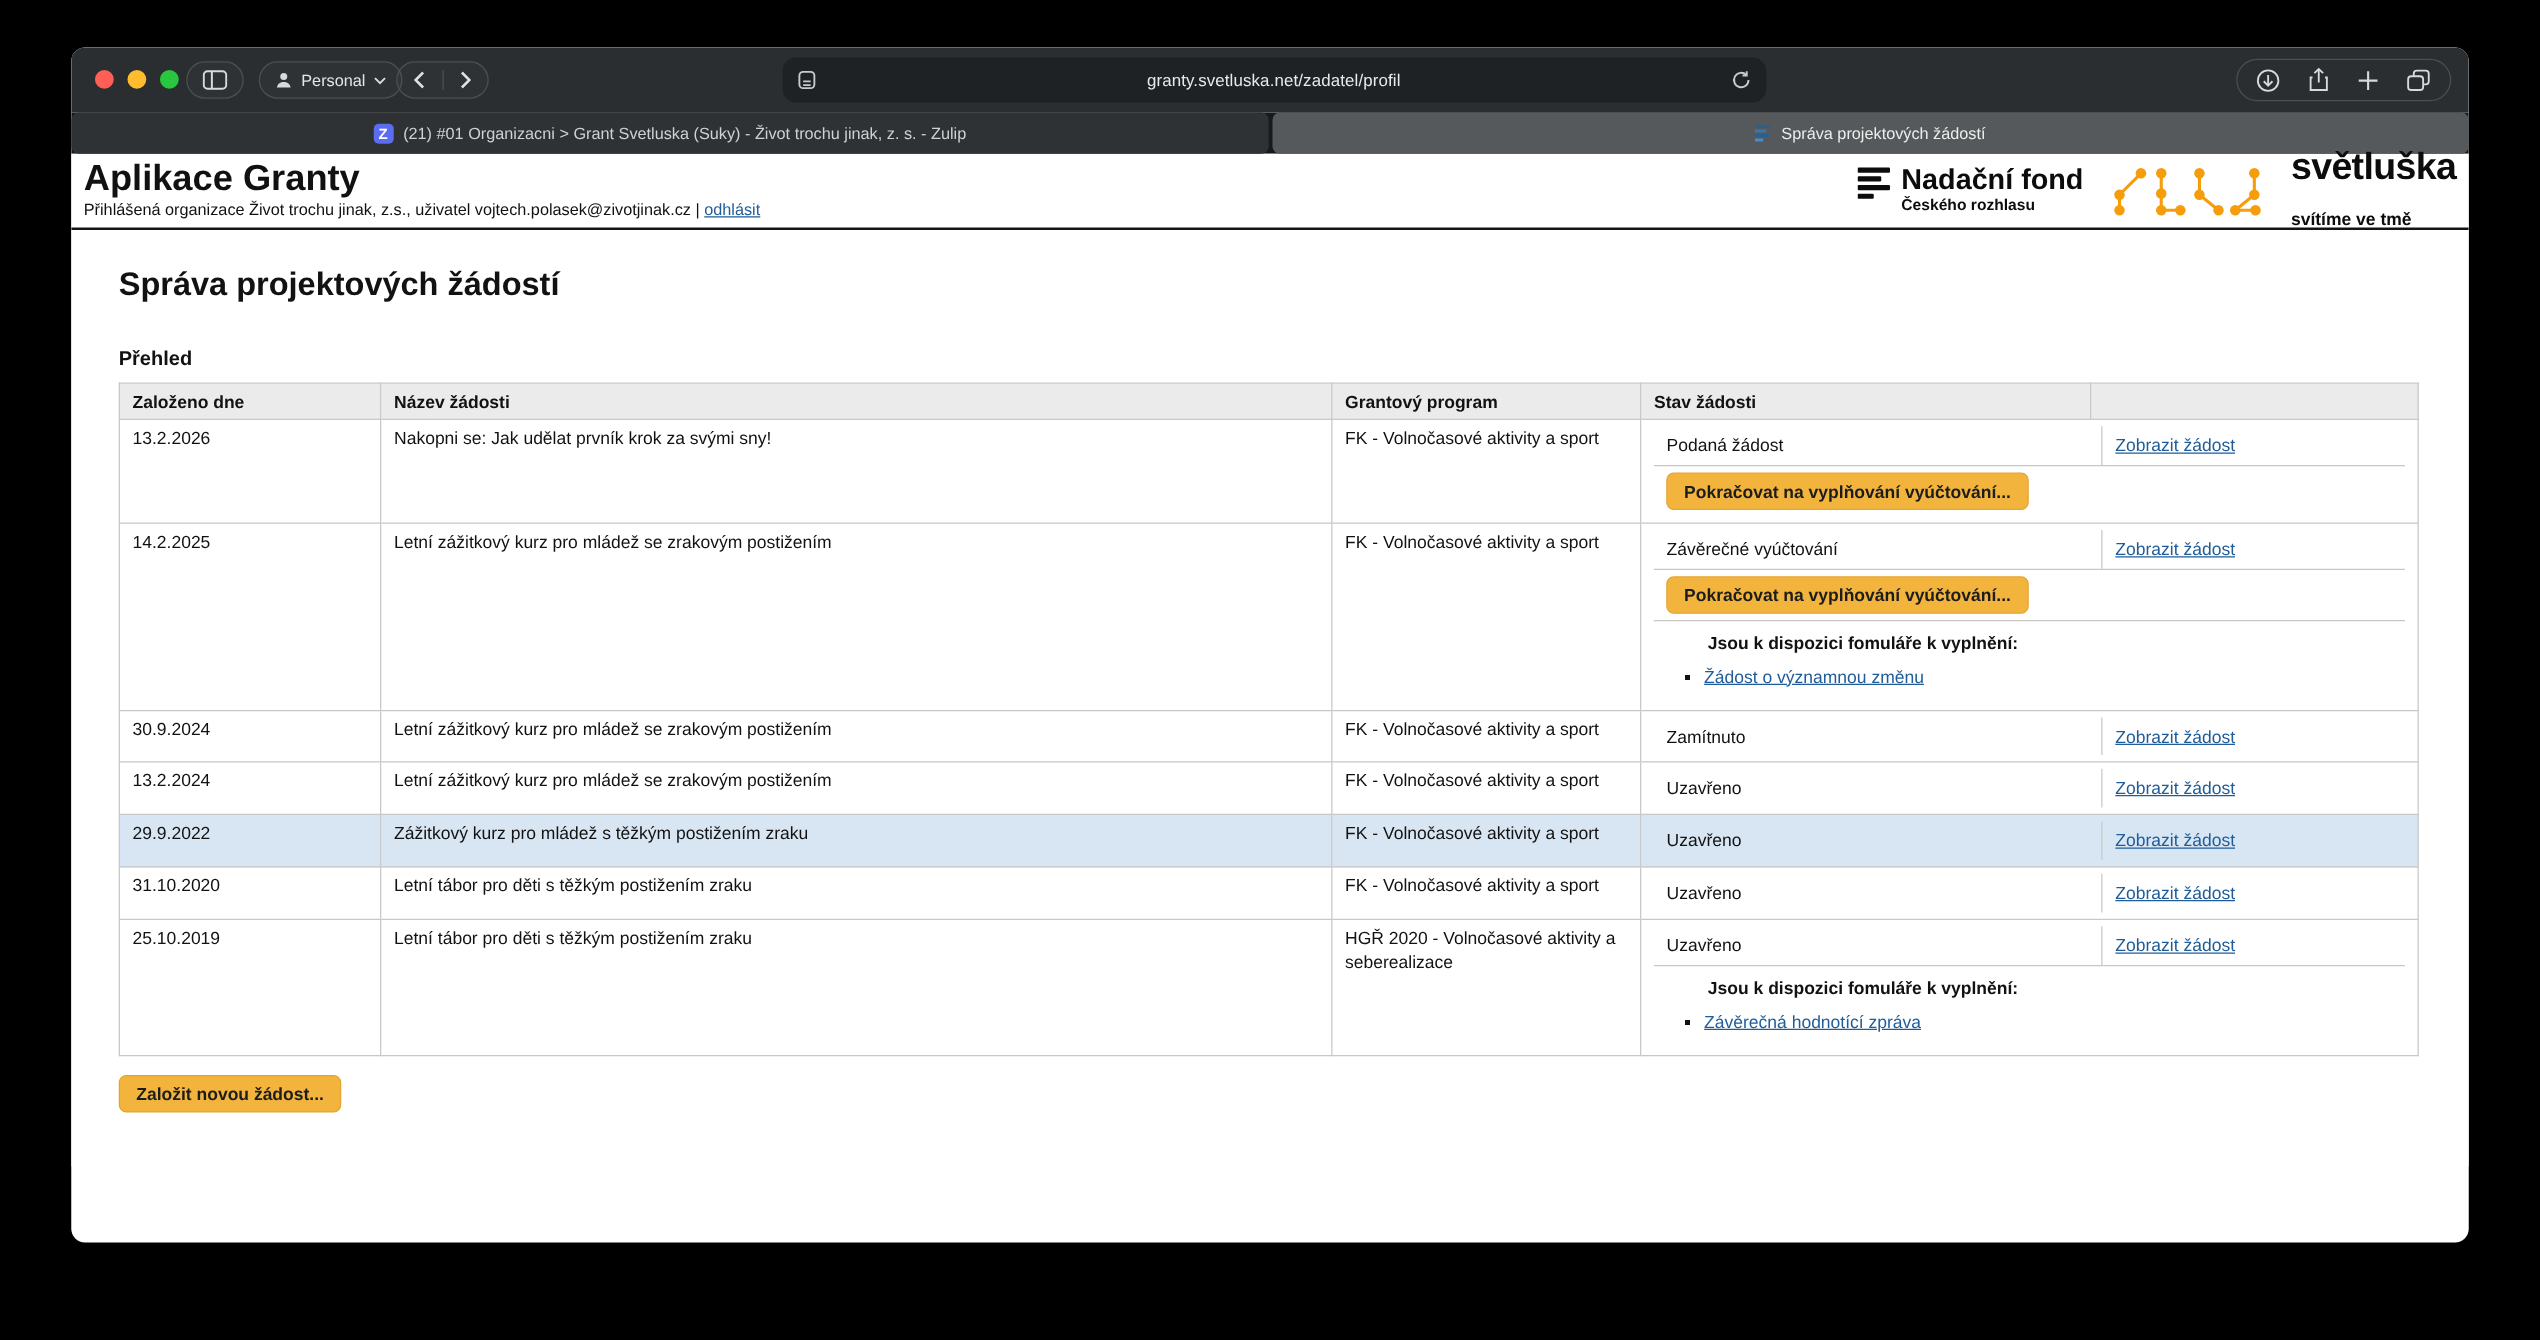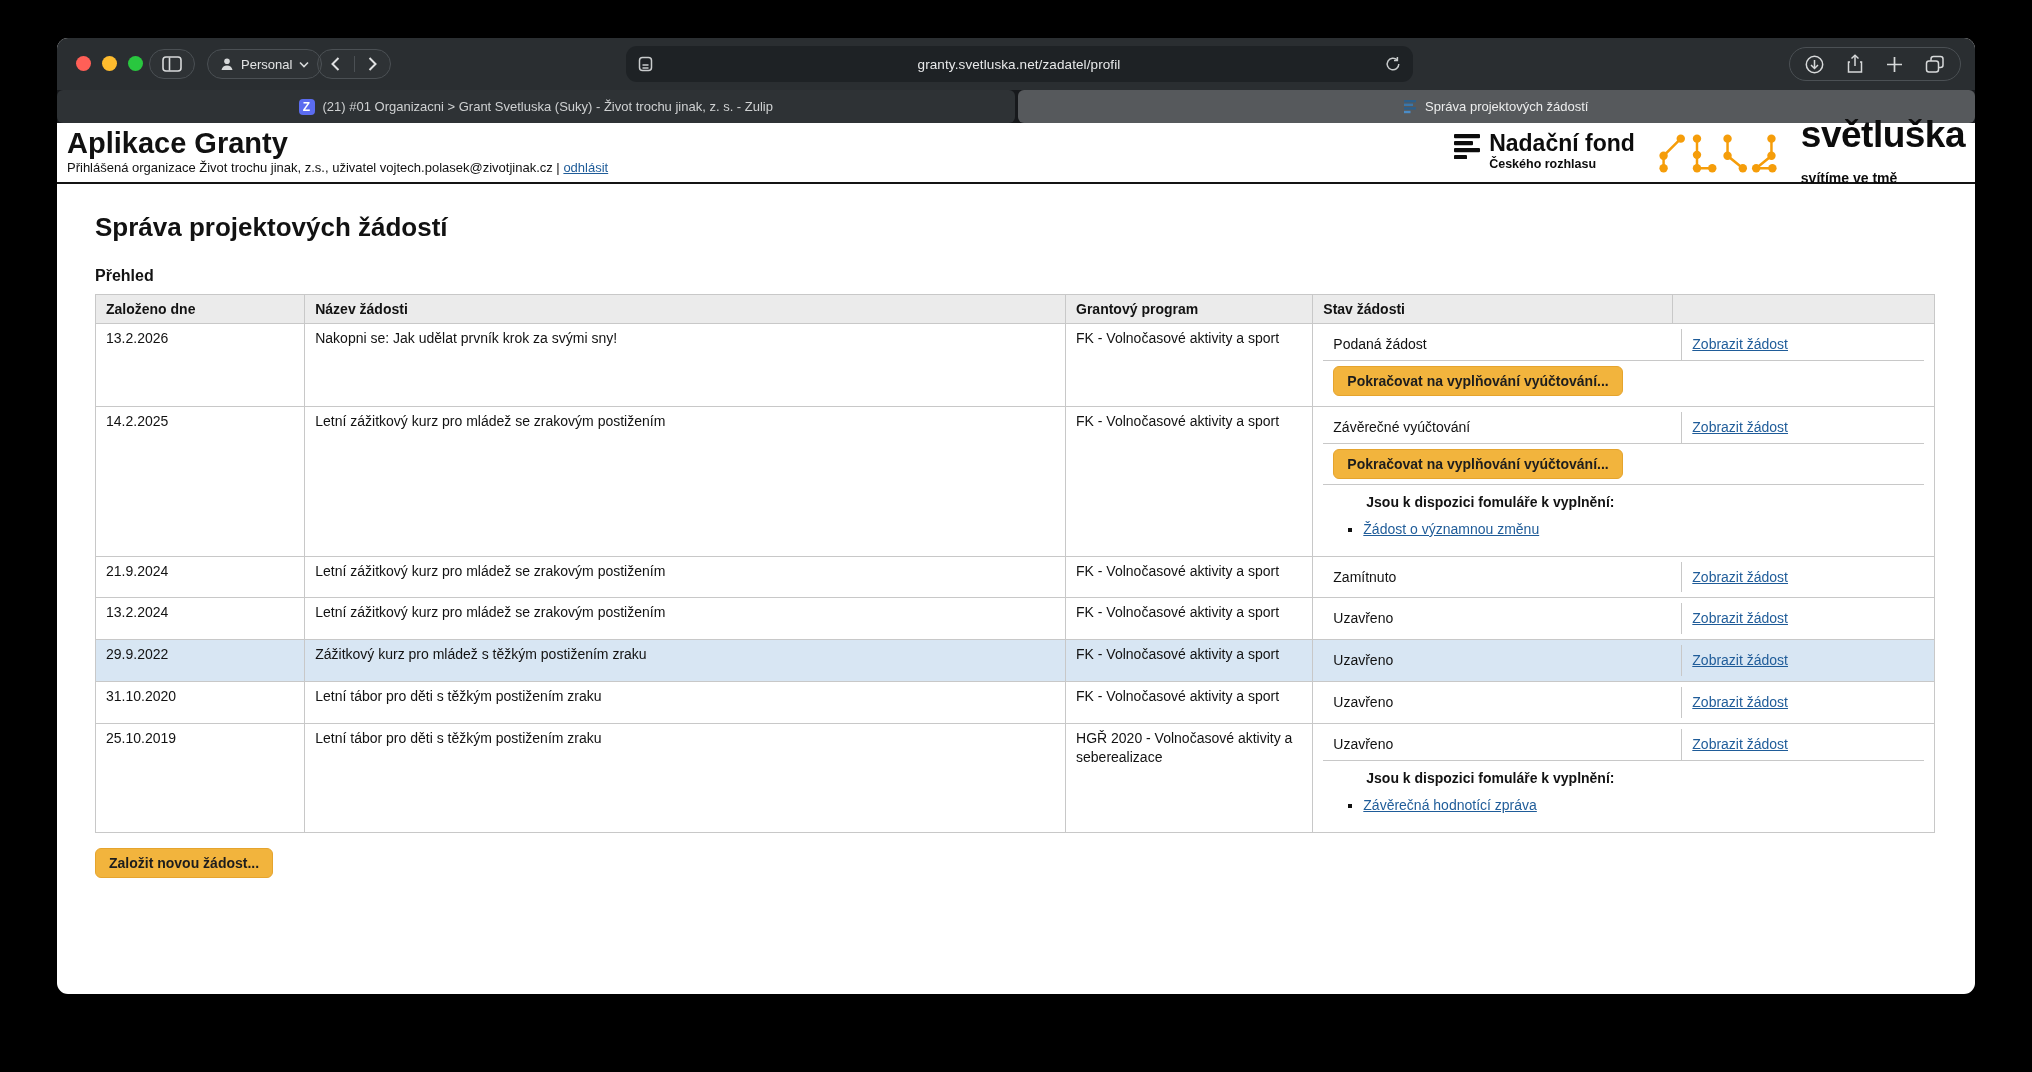--- a/index.html
+++ b/index.html
@@ -41,26 +41,26 @@
   
   .page{height:810px;background:#fff;color:#121212;}
   .site-header{height:61px;border-bottom:2px solid #141414;display:flex;
     justify-content:space-between;align-items:center;padding:2px 6px 4px 10px;}
   .app-title{font-size:29px;font-weight:bold;line-height:1.05;margin:0;color:#111;}
   .login-line{font-size:13px;font-weight:normal;margin-top:2px;color:#111;}
   .logos{display:flex;align-items:center;gap:20px;padding-right:4px;}
   .nf-logo{display:flex;align-items:flex-start;gap:8px;}
   .nf-text .l1{font-size:23px;font-weight:bold;line-height:1;color:#0c0c0c;}
   .nf-text .l2{font-size:12.5px;font-weight:bold;color:#0c0c0c;margin-top:2px;}
-  .sv-text .l1{font-size:37px;font-weight:bold;line-height:.95;color:#0c0c0c;letter-spacing:-.5px;}
+  .sv-text .l1{font-size:30px;font-weight:bold;line-height:.95;color:#0c0c0c;letter-spacing:-.5px;}
   .sv-text .l2{font-size:14px;font-weight:bold;color:#0c0c0c;margin-top:18px;}
 
   .content{padding:0 40px 0 38px;}
   .page-title{font-size:26px;font-weight:bold;margin:28px 0 0;}
-  .section-heading{font-size:16px;font-weight:bold;margin:24px 0 9px;}
+  .section-heading{font-size:16px;font-weight:bold;margin:36px 0 9px;}
 
   a.link{color:#1f5c99;text-decoration:underline;cursor:pointer;}
 
   table.grid{width:100%;border-collapse:collapse;table-layout:fixed;font-size:14px;
     border:1px solid #a9a9a9;}
   table.grid th{background:#ebebeb;text-align:left;font-weight:bold;padding:6px 10px;
     border:1px solid #c8c8c8;}
   table.grid td{vertical-align:top;padding:5px 10px;border:1px solid #c8c8c8;line-height:1.35;}
   td.composite{padding:0;}
   .sub{display:flex;}
@@ -273,21 +273,21 @@
                 <div class="sub button-sub bordered"><button class="orange">Pokračovat na vyplňování vyúčtování...</button></div>
                 <div class="sub forms-sub">
                   <div class="forms-label">Jsou k dispozici fomuláře k vyplnění:</div>
                   <ul>
                     <li><a class="link">Žádost o významnou změnu</a></li>
                   </ul>
                 </div>
               </td>
             </tr>
             <tr class="">
-              <td>21.9.2024</td>
+              <td>30.9.2024</td>
               <td>Letní zážitkový kurz pro mládež se zrakovým postižením</td>
               <td>FK - Volnočasové aktivity a sport</td>
               <td class="composite" colspan="2">
                 <div class="sub">
                   <div class="status-text">Zamítnuto</div>
                   <div class="status-action"><a class="link">Zobrazit žádost</a></div>
                 </div>
               </td>
             </tr>
             <tr class="">

